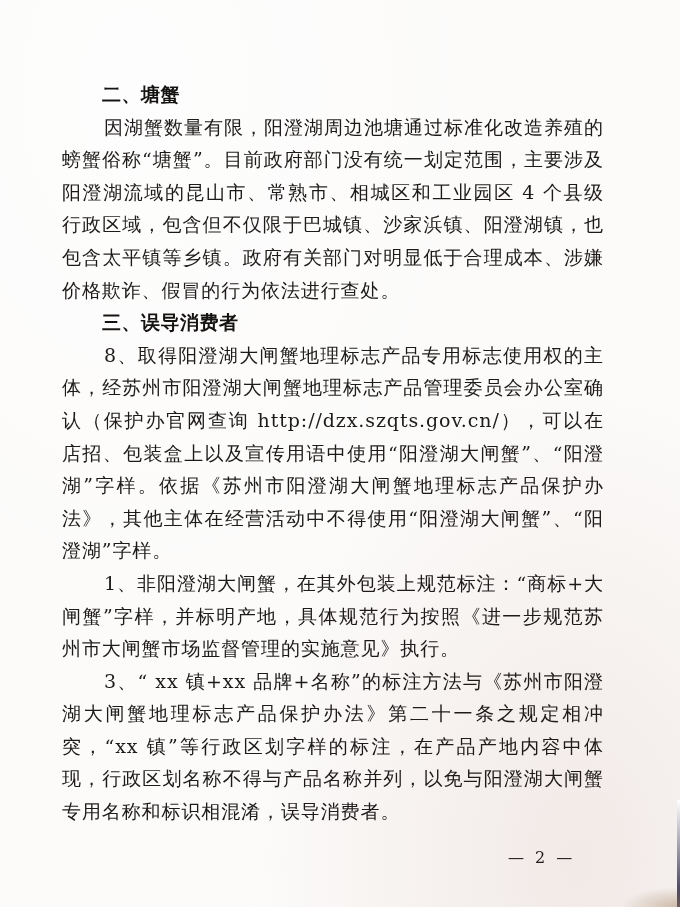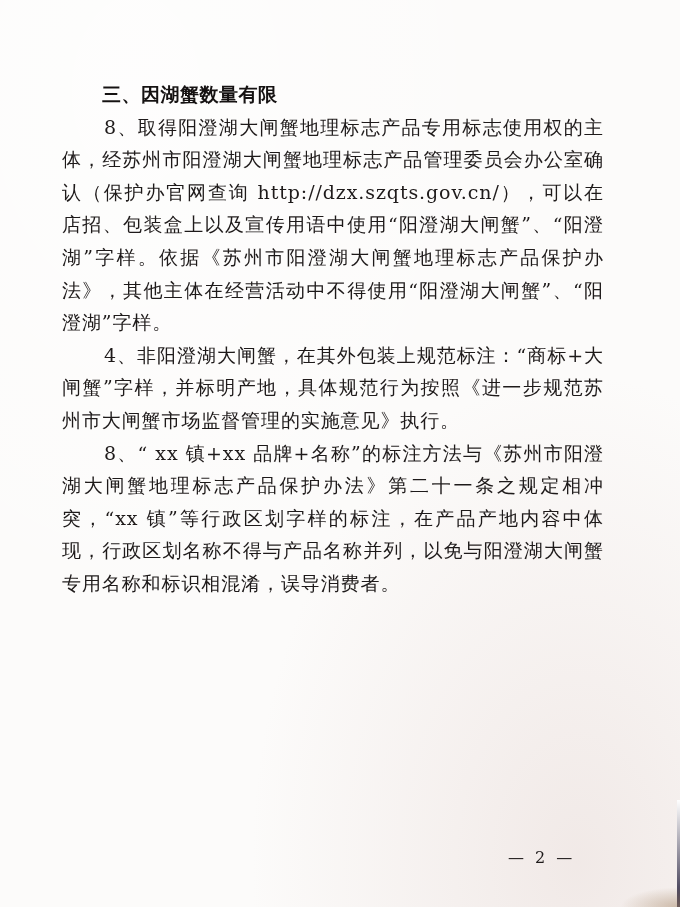--- a/index.html
+++ b/index.html
@@ -68,26 +68,30 @@
       letter-spacing: 3px;
       color: #1e1a1a;
     }
   </style>
 </head>
 <body>
 
 <div class="page">
   <div class="content">
 
+    <section>
+      <div class="heading">二、塘蟹</div>
+      <p class="para">因湖蟹数量有限，阳澄湖周边池塘通过标准化改造养殖的螃蟹俗称“塘蟹”。目前政府部门没有统一划定范围，主要涉及阳澄湖流域的昆山市、常熟市、相城区和工业园区 4 个县级行政区域，包含但不仅限于巴城镇、沙家浜镇、阳澄湖镇，也包含太平镇等乡镇。政府有关部门对明显低于合理成本、涉嫌价格欺诈、假冒的行为依法进行查处。</p>
+    </section>
 
     <section>
-      <div class="heading">三、因湖蟹数量有限</div>
+      <div class="heading">三、误导消费者</div>
       <p class="para">8、取得阳澄湖大闸蟹地理标志产品专用标志使用权的主体，经苏州市阳澄湖大闸蟹地理标志产品管理委员会办公室确认（保护办官网查询 http://dzx.szqts.gov.cn/），可以在店招、包装盒上以及宣传用语中使用“阳澄湖大闸蟹”、“阳澄湖”字样。依据《苏州市阳澄湖大闸蟹地理标志产品保护办法》，其他主体在经营活动中不得使用“阳澄湖大闸蟹”、“阳澄湖”字样。</p>
-      <p class="para">4、非阳澄湖大闸蟹，在其外包装上规范标注：“商标+大闸蟹”字样，并标明产地，具体规范行为按照《进一步规范苏州市大闸蟹市场监督管理的实施意见》执行。</p>
-      <p class="para">8、“ xx 镇+xx 品牌+名称”的标注方法与《苏州市阳澄湖大闸蟹地理标志产品保护办法》第二十一条之规定相冲突，“xx 镇”等行政区划字样的标注，在产品产地内容中体现，行政区划名称不得与产品名称并列，以免与阳澄湖大闸蟹专用名称和标识相混淆，误导消费者。</p>
+      <p class="para">1、非阳澄湖大闸蟹，在其外包装上规范标注：“商标+大闸蟹”字样，并标明产地，具体规范行为按照《进一步规范苏州市大闸蟹市场监督管理的实施意见》执行。</p>
+      <p class="para">3、“ xx 镇+xx 品牌+名称”的标注方法与《苏州市阳澄湖大闸蟹地理标志产品保护办法》第二十一条之规定相冲突，“xx 镇”等行政区划字样的标注，在产品产地内容中体现，行政区划名称不得与产品名称并列，以免与阳澄湖大闸蟹专用名称和标识相混淆，误导消费者。</p>
     </section>
 
   </div>
 
   <div class="page-number">— 2 —</div>
 
   <div class="right-edge"></div>
   <div class="corner-smudge"></div>
 </div>
 

